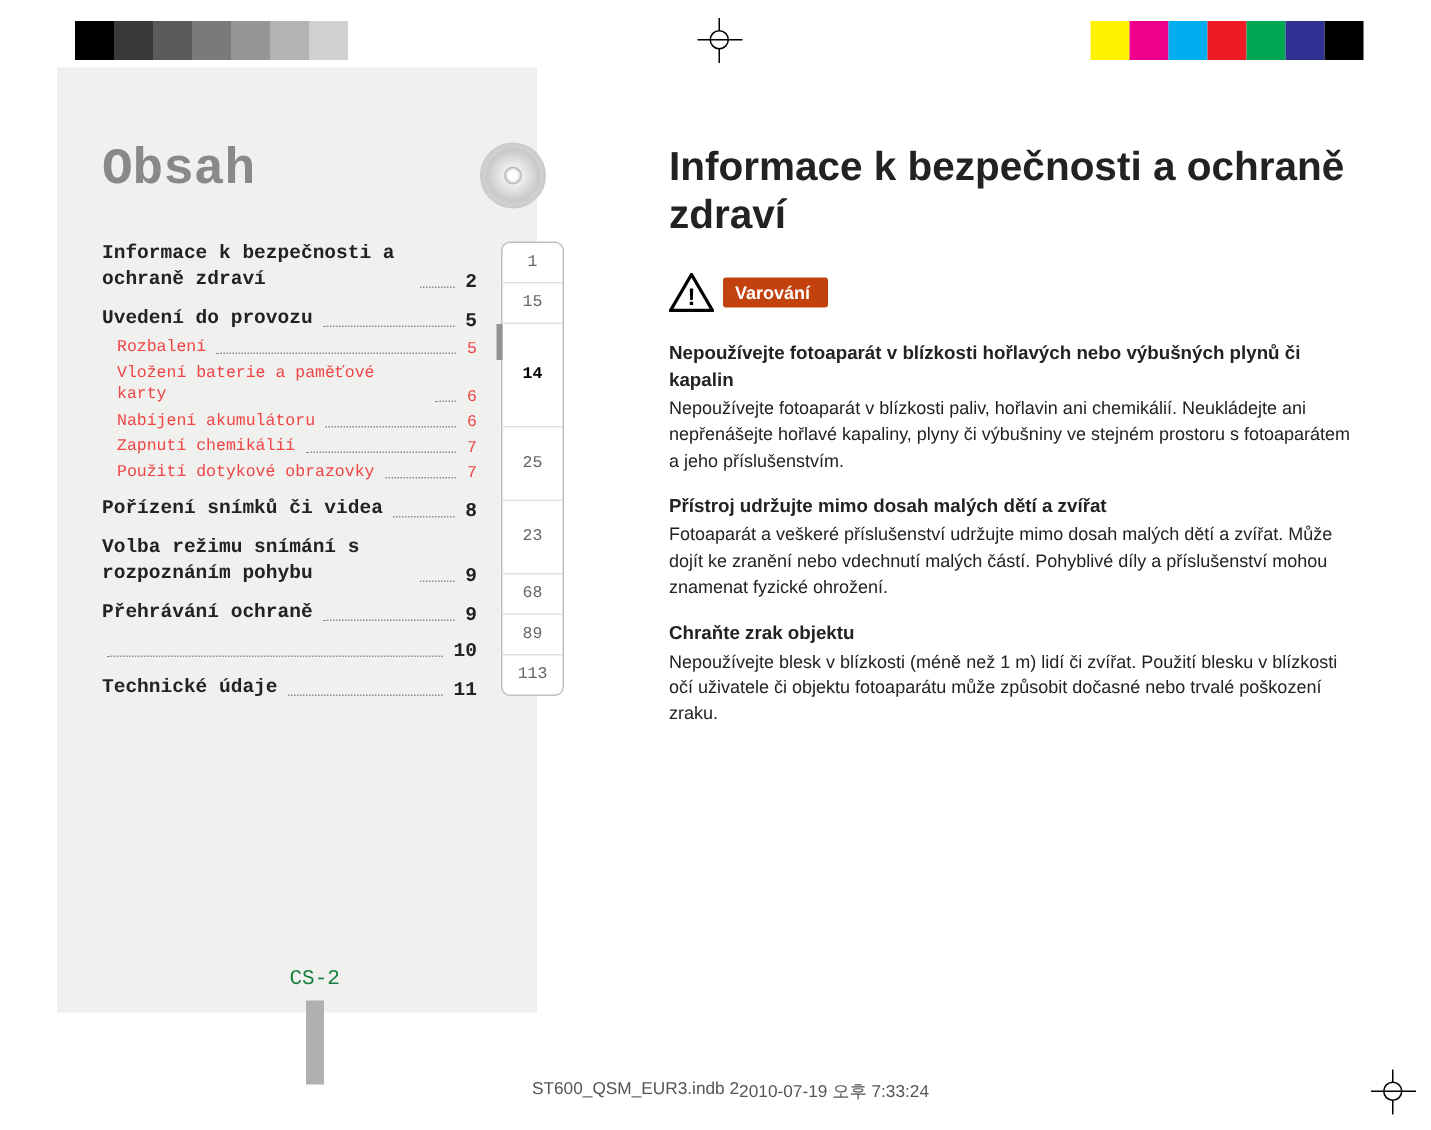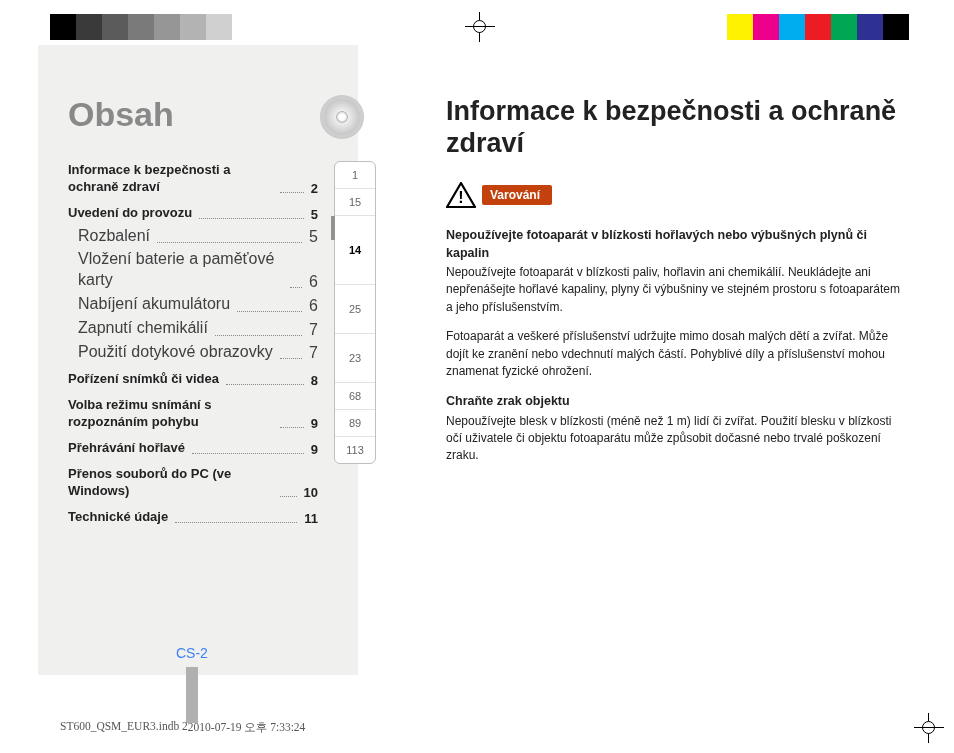--- a/index.html
+++ b/index.html
@@ -39,20 +39,21 @@
     position: absolute;
     top: 55px; left: 48px; right: 48px; bottom: 48px;
     display: flex;
     gap: 48px;
   }
 
   
   .left {
     width: 350px;
     position: relative;
+    font-family: Liberation Mono, monospace;
   }
   .left-bg {
     position: absolute;
     left: -10px; top: -10px;
     width: 320px;
     height: 630px;
     background: #f0f0ef;
     z-index: 0;
   }
   .left-inner {
@@ -78,21 +79,21 @@
     border-radius:50%; background:#fff; box-shadow: inset 0 0 2px #999;
   }
 
   .toc { font-size: 12.5px; width: 250px; }
   .toc-row {
     display: flex; align-items: flex-end;
     margin: 4px 0;
     gap: 4px;
   }
   .toc-row.bold { font-weight: bold; font-size: 13px; margin-top: 9px; }
-  .toc-row.sub { font-weight: normal; color: #404040; padding-left: 10px; font-size: 16px; margin: 3px 0; }
+  .toc-row.sub { font-weight: normal; color: #ef4444; padding-left: 10px; font-size: 11px; margin: 3px 0; }
   .toc-label { flex: 0 0 auto; max-width: 205px; line-height: 1.3; }
   .dots {
     flex: 1;
     border-bottom: 1.5px dotted #888;
     margin: 0 3px 3px 3px;
     min-width: 6px;
   }
   .toc-page { flex: 0 0 auto; }
 
   
@@ -119,24 +120,24 @@
   .tower-mark {
     position: absolute;
     left: -4px;
     width: 4px; height: 24px;
     background: #939393;
   }
 
   
   .cs2 {
     position: absolute;
-    left: 128px;
+    left: 145px;
     bottom: -18px;
     font-size: 14px;
-    color: #3b82f6;
+    color: #15803d;
     text-align: left;
   }
   .cs2-bar {
     width: 12px; height: 56px; background: #b0b0b0;
     margin: 6px auto 0;
   }
 
   
   .right {
     flex: 1;
@@ -162,23 +163,23 @@
     padding: 3px 12px 3px 8px;
     border-radius: 2px;
   }
   .sect { font-size: 12px; line-height: 1.45; margin-bottom: 12px; }
   .sect .head { font-weight: bold; display: block; margin-bottom: 2px; font-size: 12.5px; }
 
   
   .footer {
     position: absolute;
     left: 60px; right: 40px; bottom: 18px;
-    display: flex; justify-content: flex-start;
+    display: flex; justify-content: center;
     font-size: 11.5px; color: #555;
-    font-family: Liberation Serif, serif;
+    font-family: Liberation Sans, sans-serif;
     margin-top: 36px;
   }
   .cross-bottom {
     position: absolute;
     right: 10px; bottom: 10px;
     width: 30px; height: 30px;
   }
   .cross-bottom::before, .cross-bottom::after {
     content:""; position:absolute; background:#000;
   }
@@ -267,26 +268,25 @@
             <span class="toc-label">Pořízení snímků či videa</span>
             <span class="dots"></span>
             <span class="toc-page">8</span>
           </div>
           <div class="toc-row bold">
             <span class="toc-label">Volba režimu snímání s rozpoznáním pohybu</span>
             <span class="dots"></span>
             <span class="toc-page">9</span>
           </div>
           <div class="toc-row bold">
-            <span class="toc-label">Přehrávání hořlavé</span>
+            <span class="toc-label">Přehrávání ochraně</span>
             <span class="dots"></span>
             <span class="toc-page">9</span>
           </div>
           <div class="toc-row bold">
-            <span class="toc-label">Přenos souborů do PC (ve Windows)</span>
             <span class="dots"></span>
             <span class="toc-page">10</span>
           </div>
           <div class="toc-row bold">
             <span class="toc-label">Technické údaje</span>
             <span class="dots"></span>
             <span class="toc-page">11</span>
           </div>
         </div>
     </div>
@@ -315,21 +315,21 @@
       <div class="warn-tri">
         <svg viewBox="0 0 30 26">
             <polygon points="15,1 29,25 1,25" fill="none" stroke="#000" stroke-width="2.2" stroke-linejoin="round"></polygon>
             <text x="15" y="21" text-anchor="middle" font-size="16" font-weight="bold" fill="#000">!</text>
           </svg>
       </div>
       <div class="warn-pill">Varování</div>
     </div>
     <div id="sections">
         <div class="sect"><span class="head">Nepoužívejte fotoaparát v blízkosti hořlavých nebo výbušných plynů či kapalin</span><span>Nepoužívejte fotoaparát v blízkosti paliv, hořlavin ani chemikálií. Neukládejte ani nepřenášejte hořlavé kapaliny, plyny či výbušniny ve stejném prostoru s fotoaparátem a jeho příslušenstvím.</span></div>
-        <div class="sect"><span>Fotoaparát a veškeré příslušenství udržujte mimo dosah malých dětí a zvířat. Může dojít ke zranění nebo vdechnutí malých částí. Pohyblivé díly a příslušenství mohou znamenat fyzické ohrožení.</span></div>
+        <div class="sect"><span class="head">Přístroj udržujte mimo dosah malých dětí a zvířat</span><span>Fotoaparát a veškeré příslušenství udržujte mimo dosah malých dětí a zvířat. Může dojít ke zranění nebo vdechnutí malých částí. Pohyblivé díly a příslušenství mohou znamenat fyzické ohrožení.</span></div>
         <div class="sect"><span class="head">Chraňte zrak objektu</span><span>Nepoužívejte blesk v blízkosti (méně než 1 m) lidí či zvířat. Použití blesku v blízkosti očí uživatele či objektu fotoaparátu může způsobit dočasné nebo trvalé poškození zraku.</span></div>
       </div>
   </div>
 
 </div>
 
 <div class="footer">
   <span>ST600_QSM_EUR3.indb   2</span>
   <span>2010-07-19   오후 7:33:24</span>
 </div>

